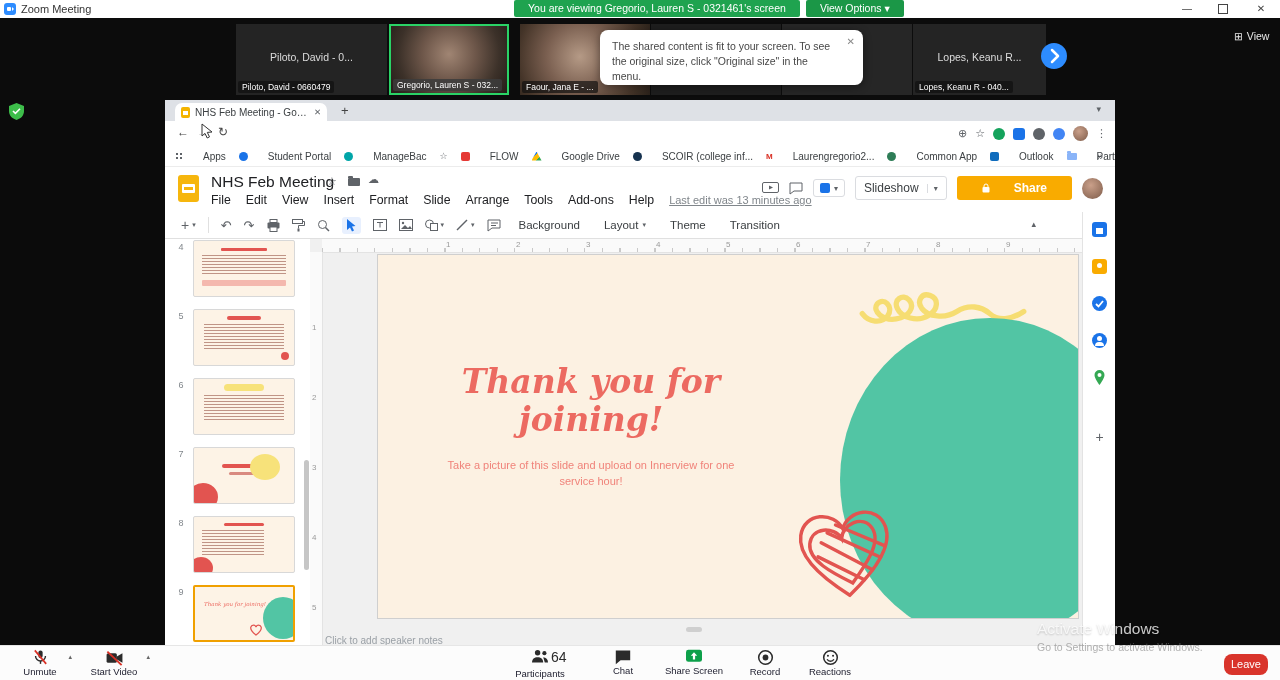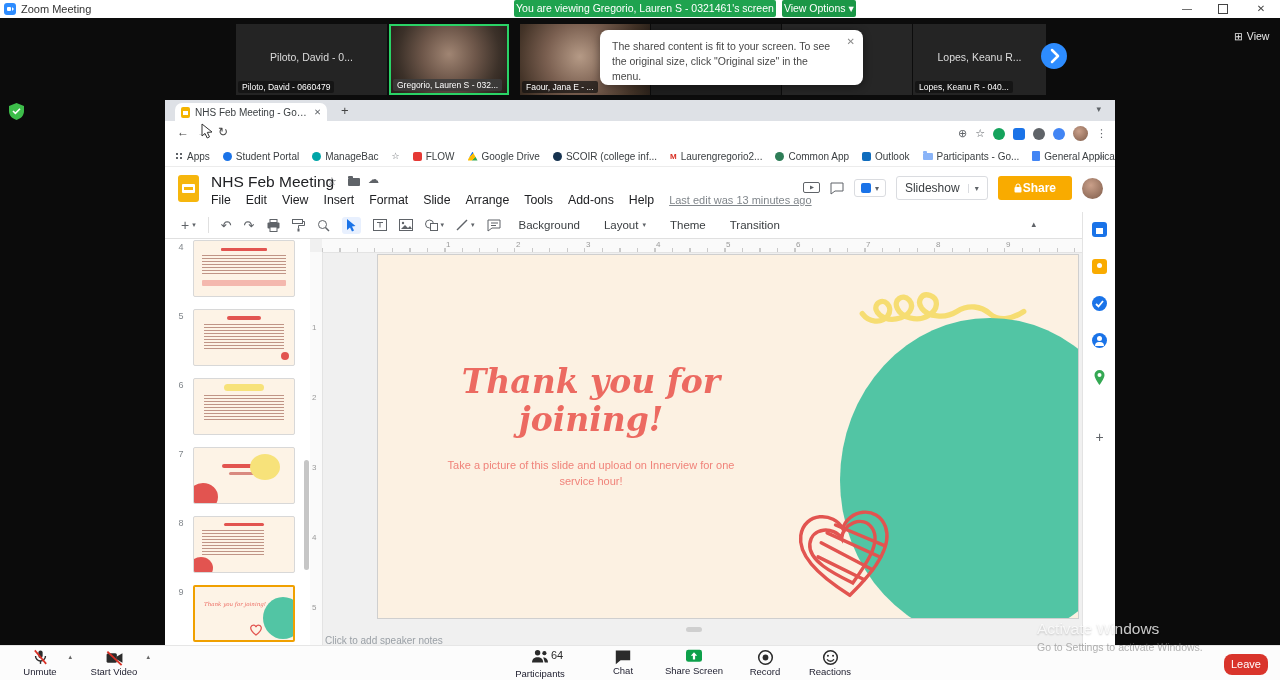--- a/index.html
+++ b/index.html
@@ -3,35 +3,35 @@
 <meta charset="utf-8">
 <style>
   html,body{margin:0;padding:0;background:#000;}
   #stage{position:relative;width:1280px;height:680px;background:#0b0b0b;overflow:hidden;
          font-family:"Liberation Sans",sans-serif;-webkit-font-smoothing:antialiased;}
   .abs{position:absolute;}
   .f{display:flex;align-items:center;}
   .nosel{white-space:nowrap;overflow:hidden;text-overflow:ellipsis;}
   
   .titlebar{position:absolute;left:0;top:0;width:1280px;height:18px;background:#fff;border-bottom:1px solid #e3e3e3;}
-  .banner-seg{background:#1fa34f;color:#fff;font-size:10.5px;height:17px;line-height:17px;padding:0 2px;border-radius:2px;}
+  .banner-seg{background:#1fa34f;color:#fff;font-size:10.5px;height:17px;line-height:17px;padding:0 14px;border-radius:2px;}
   .winbtn{width:30px;height:18px;text-align:center;line-height:18px;font-size:10px;color:#444;display:inline-block;}
   
   .strip{position:absolute;left:0;top:18px;width:1280px;height:82px;background:#0c0c0c;}
   .tile{position:absolute;top:6px;height:71px;background:#242424;overflow:hidden;}
   .tilename{width:100%;text-align:center;color:#dcdcdc;font-size:10.5px;margin-top:27px;}
   .vlabel{position:absolute;left:2px;bottom:2px;background:rgba(15,15,15,.68);color:#fff;font-size:8.5px;padding:1px 4px;border-radius:2px;max-width:94%;white-space:nowrap;overflow:hidden;}
   
   .browser{position:absolute;left:165px;top:100px;width:950px;height:545px;background:#fff;overflow:hidden;}
   .tabstrip{position:absolute;left:0;top:0;width:950px;height:21px;background:#dee1e6;}
   .tab{position:absolute;left:10px;top:3px;width:152px;height:18px;background:#fff;border-radius:7px 7px 0 0;display:flex;align-items:center;padding:0 6px;box-sizing:border-box;}
   .addrbar{position:absolute;left:0;top:21px;width:950px;height:25px;background:#fff;}
   .urlpill{position:absolute;left:70px;top:4px;width:692px;height:17px;background:#f1f3f4;border-radius:9px;display:flex;align-items:center;padding:0 8px;box-sizing:border-box;}
   .bkbar{position:absolute;left:0;top:46px;width:950px;height:21px;background:#fff;border-bottom:1px solid #ececec;display:flex;align-items:center;gap:13px;padding-left:10px;box-sizing:border-box;}
-  .bk{display:flex;align-items:center;gap:4px;font-size:10px;color:#3c4043;white-space:nowrap;}
+  .bk{display:flex;align-items:center;gap:20px;font-size:10px;color:#3c4043;white-space:nowrap;}
   .gheader{position:absolute;left:0;top:67px;width:950px;height:45px;background:#fff;}
   .menuitem{font-size:12.3px;color:#202124;}
   .gtoolbar{position:absolute;left:0;top:112px;width:917px;height:27px;background:#fff;border-bottom:1px solid #e0e0e0;display:flex;align-items:center;gap:12px;padding-left:16px;box-sizing:border-box;}
   .tbtxt{font-size:11.5px;color:#3c4043;padding:2px 6px;border-radius:3px;}
   .filmstrip{position:absolute;left:0;top:139px;width:145px;height:406px;background:#fff;border-right:1px solid #e2e2e2;}
   .th{position:absolute;left:28px;width:102px;height:57px;background:#fdf3e6;border:1px solid #d8d8d8;border-radius:2px;overflow:hidden;box-sizing:border-box;}
   .tnum{position:absolute;left:8px;width:16px;font-size:9px;color:#80868b;text-align:center;}
   .tlines{background-image:repeating-linear-gradient(180deg,#c09486 0 1px,transparent 1px 3px);}
   .canvas{position:absolute;left:145px;top:139px;width:772px;height:406px;background:#f0f0f0;}
   .hruler{position:absolute;left:157px;top:139px;width:760px;height:13px;background:#fafafa;border-bottom:1px solid #e3e3e3;
@@ -232,21 +232,21 @@
             <path d="M1 1h12v8H5L1 12z" stroke="#5f6368" fill="none"></path>
           </svg>
         <span class="f" style="border:1px solid #dadce0;border-radius:3px;padding:3px 6px;gap:4px;">
             <span style="width:10px;height:10px;background:#1a73e8;border-radius:2px;"></span>
             <span style="font-size:8px;color:#5f6368;">▾</span>
           </span>
         <span class="f" style="border:1px solid #dadce0;border-radius:3px;padding:4px 8px;gap:8px;">
             <span style="font-size:12px;color:#3c4043;">Slideshow</span>
             <span style="font-size:8px;color:#5f6368;border-left:1px solid #dadce0;padding-left:6px;">▾</span>
           </span>
-        <span class="f" style="background:#f9ab00;border-radius:3px;padding:5px 16px;gap:1px;">
+        <span class="f" style="background:#f9ab00;border-radius:3px;padding:5px 25px;gap:24px;">
             <svg width="8" height="10" viewBox="0 0 8 10">
               <rect x="0.5" y="4" width="7" height="5.5" rx="1" fill="#fff"></rect>
               <path d="M2 4V3a2 2 0 014 0v1" stroke="#fff" fill="none"></path>
             </svg>
             <span style="font-size:12px;color:#fff;font-weight:bold;">Share</span>
           </span>
         <span style="width:21px;height:21px;border-radius:50%;background:radial-gradient(circle at 42% 35%,#caa08a,#7d5b49);"></span>
       </div>
     </div>
 
@@ -454,21 +454,21 @@
     </div>
 
     <div class="zitem" style="left:502px;">
       <span style="position:relative;display:inline-block;">
         <svg width="20" height="16" viewBox="0 0 24 20">
             <circle cx="9" cy="6" r="3.4" fill="#2b2b2b"></circle>
             <path d="M2 18c0-4 3-6.4 7-6.4s7 2.4 7 6.4z" fill="#2b2b2b"></path>
             <circle cx="17.5" cy="6.5" r="2.6" fill="#2b2b2b"></circle>
             <path d="M16 11.7c3.4.2 6 2.4 6 6.3h-4" fill="#2b2b2b"></path>
           </svg>
-        <span class="abs" style="left:21px;top:1px;font-size:11px;color:#2b2b2b;">64</span>
+        <span class="abs" style="left:21px;top:1px;font-size:14px;color:#2b2b2b;">64</span>
       </span>
       <span class="zlabel">Participants</span>
     </div>
     <div class="zitem" style="left:585px;">
       <svg width="18" height="16" viewBox="0 0 22 20" style="margin:1px auto 0;">
           <path d="M2 2h18v12H8l-6 5z" fill="#2b2b2b"></path>
         </svg>
       <span class="zlabel">Chat</span>
     </div>
     <div class="zitem" style="left:656px;">

